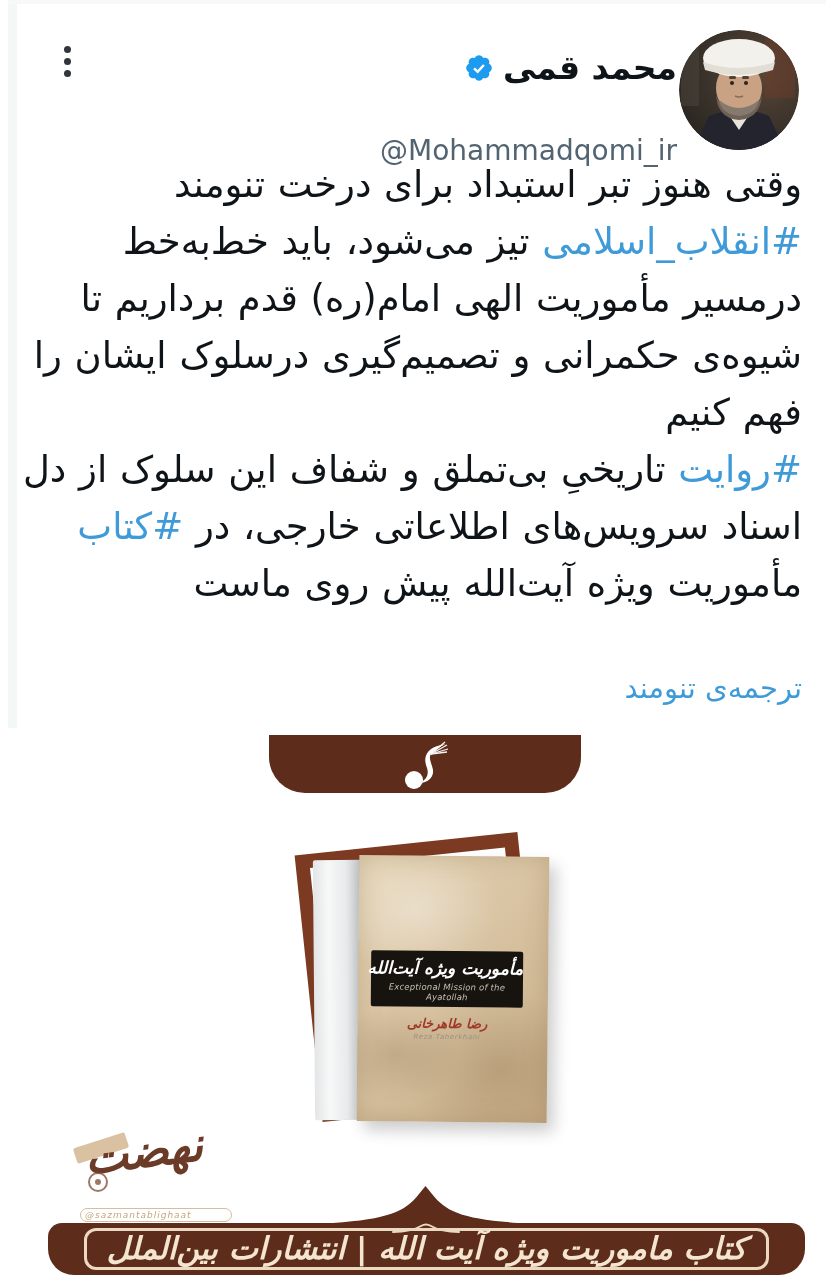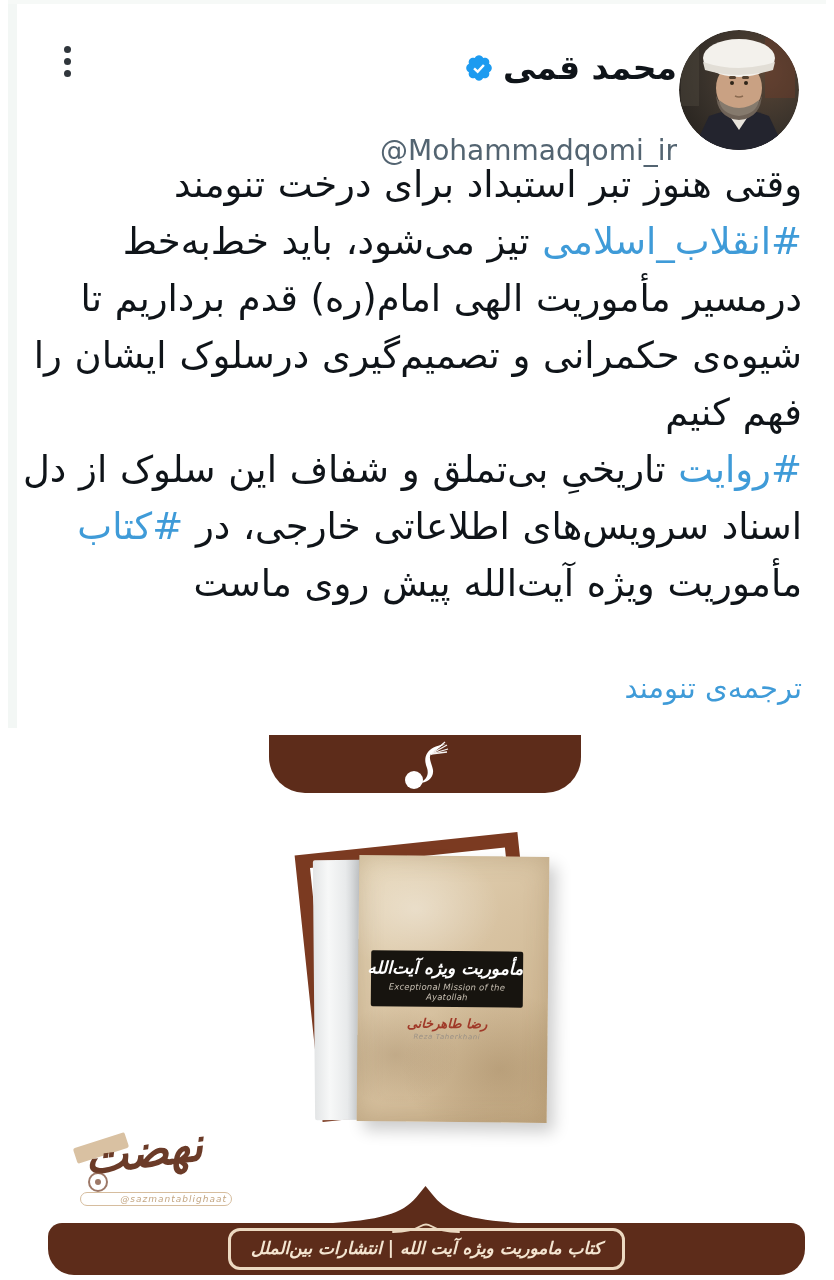--- a/index.html
+++ b/index.html
@@ -60,32 +60,32 @@
 
   
   .watermark { position:absolute; left:58px; top:398px; width:178px; height:88px; }
   .wm-ribbon { position:absolute; left:8px; top:14px; width:54px; height:16px; background:#d9c1a2;
                transform:rotate(-18deg); border-radius:2px; }
   .wm-callig { position:absolute; left:18px; top:2px; font-size:46px; font-weight:bold; color:#6b3b28;
                transform:rotate(-7deg); display:inline-block; line-height:1; }
   .wm-stamp  { position:absolute; left:22px; top:46px; width:20px; height:20px; border:2px solid #7d4c35;
                border-radius:50%; opacity:0.75; }
   .wm-stamp i{ position:absolute; left:5px; top:5px; width:6px; height:6px; border-radius:50%; background:#7d4c35; display:block;}
-  .wm-handle { position:absolute; left:14px; top:66px; width:152px; text-align:right; direction:ltr;
+  .wm-handle { position:absolute; left:14px; top:82px; width:152px; text-align:left; direction:ltr;
                font-size:9px; letter-spacing:1px; color:#c3a581; border:1px solid #d6bd9e;
                border-radius:9px; padding:1px 4px; }
 
   
   .peak { position:absolute; left:325px; top:458px; width:185px; height:37px; display:block; }
   .footer-bar { position:absolute; left:40px; top:495px; width:757px; height:52px;
                 background:var(--brown,#5d2c1a); border-radius:14px 14px 26px 26px;
                 display:flex; align-items:center; justify-content:center; }
   .bar-ornament { position:absolute; left:343px; top:-1px; width:70px; height:12px; }
   .footer-pill { border:3px solid #ecd9c1; border-radius:12px; padding:1px 20px 3px 20px;
-                 color:#f4e5d1; font-size:17px; font-weight:bold; white-space:nowrap; line-height:32px; }
+                 color:#f4e5d1; font-size:31px; font-weight:bold; white-space:nowrap; line-height:32px; }
 </style>
 </head>
 <body>
 
 <div class="screen" style="--brown: #5d2c1a; --frame-brown: #7b3a21; --link-blue: #3f9bd8;">
   <div class="edge-left"></div>
   <div class="edge-top"></div>
 
   <div class="kebab">
     <i></i>

